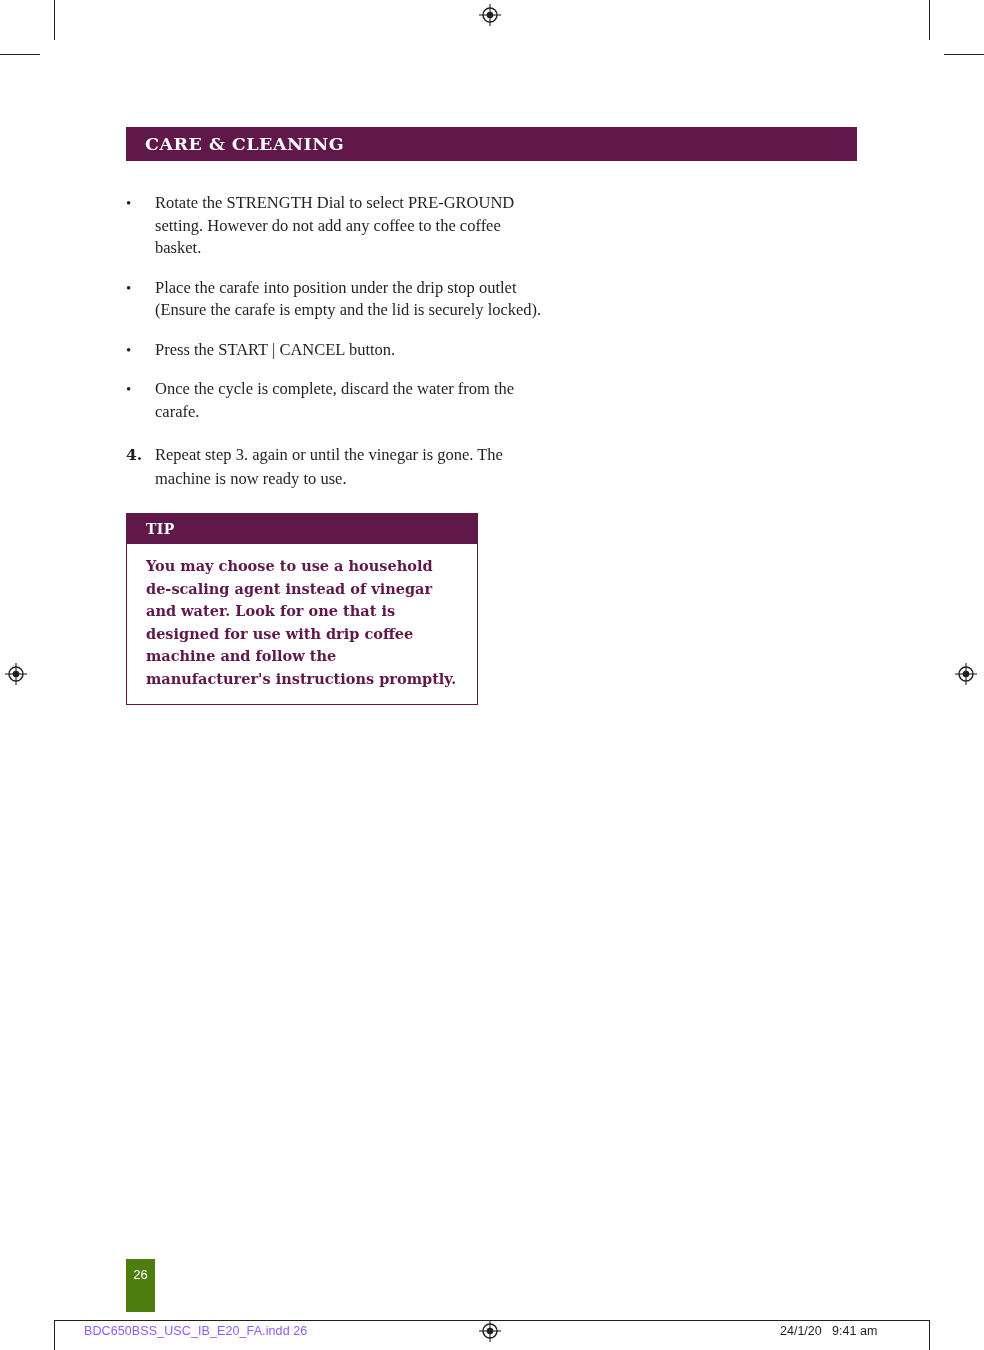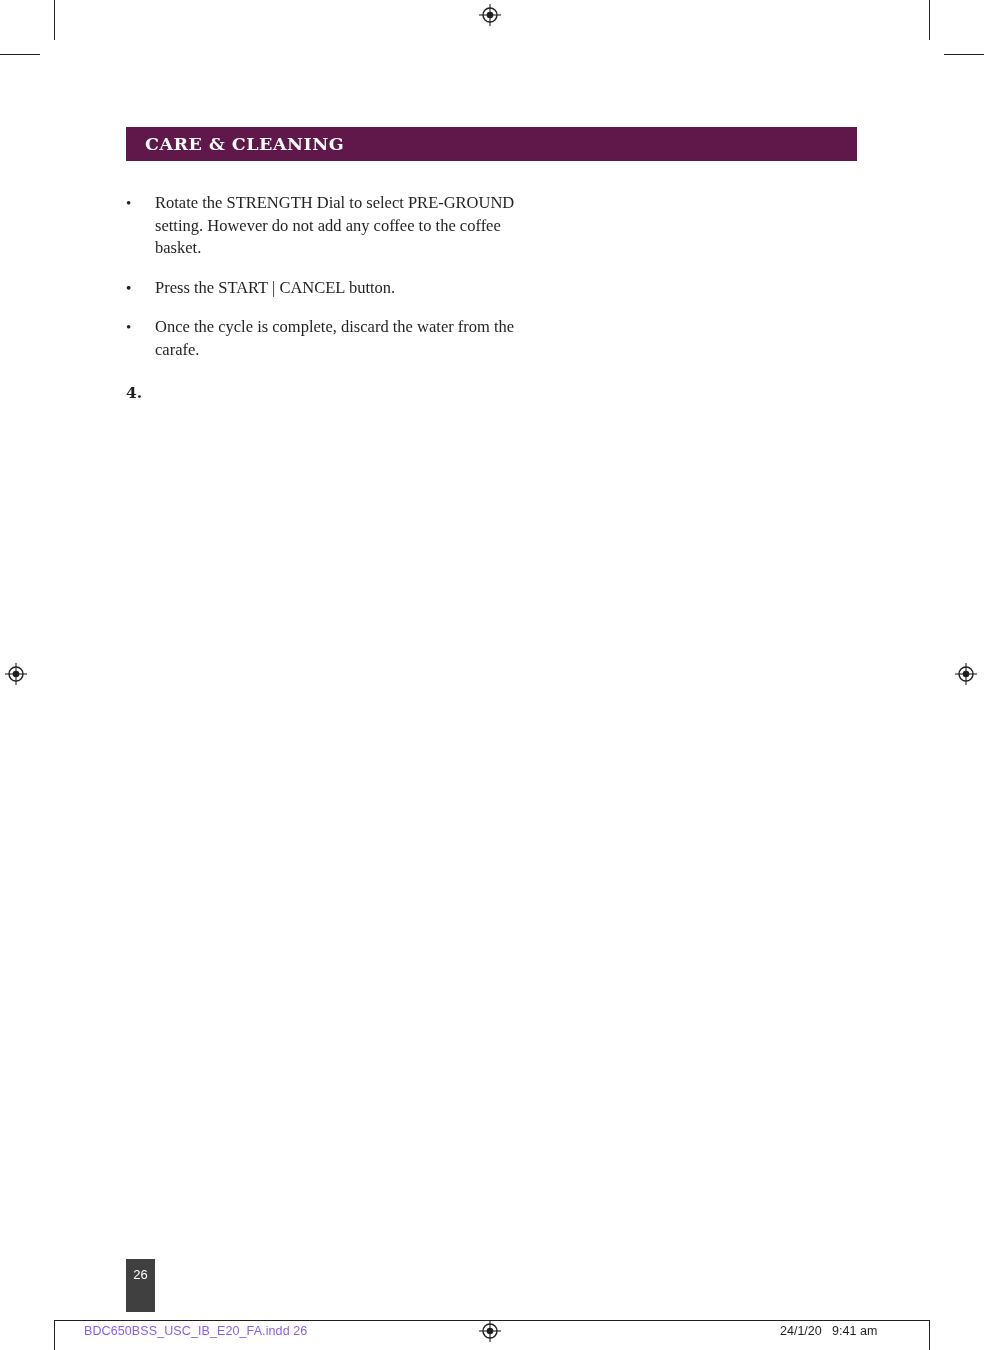--- a/index.html
+++ b/index.html
@@ -140,21 +140,21 @@
     line-height: 22.6px;
   }
 
   
   .page-number-box {
     position: absolute;
     left: 126px;
     top: 1259px;
     width: 29px;
     height: 53px;
-    background: #404040;
+    background: #4d7c0f;
     color: #ffffff;
     font-family: "Liberation Sans", sans-serif;
     font-size: 13px;
     display: flex;
     align-items: flex-start;
     justify-content: center;
     padding-top: 8px;
     box-sizing: border-box;
   }
 
@@ -249,36 +249,42 @@
   </div>
 
   <div class="content">
     <ul class="bullets">
       <li>
         <span class="dot">•</span>
         <span>Rotate the STRENGTH Dial to select PRE-GROUND setting. However do not add any coffee to the coffee basket.</span>
       </li>
       <li>
         <span class="dot">•</span>
+        <span>Place the carafe into position under the drip stop outlet (Ensure the carafe is empty and the lid is securely locked).</span>
       </li>
       <li>
         <span class="dot">•</span>
         <span>Press the START | CANCEL button.</span>
       </li>
       <li>
         <span class="dot">•</span>
         <span>Once the cycle is complete, discard the water from the carafe.</span>
       </li>
     </ul>
 
     <div class="numbered">
       <span class="num">4.</span>
+      <span>Repeat step 3. again or until the vinegar is gone. The machine is now ready to use.</span>
     </div>
   </div>
 
+  <div class="tip-box">
+    <div class="tip-head">TIP</div>
+    <div class="tip-body">You may choose to use a household de-scaling agent instead of vinegar and water. Look for one that is designed for use with drip coffee machine and follow the manufacturer's instructions promptly.</div>
+  </div>
 
   <div class="page-number-box">26</div>
 
   <div class="footer-rule"></div>
   <div class="footer-edge-left"></div>
   <div class="footer-edge-right"></div>
   <div class="footer-left">BDC650BSS_USC_IB_E20_FA.indd   26</div>
   <div class="footer-right">24/1/20   9:41 am</div>
 
 </div>

